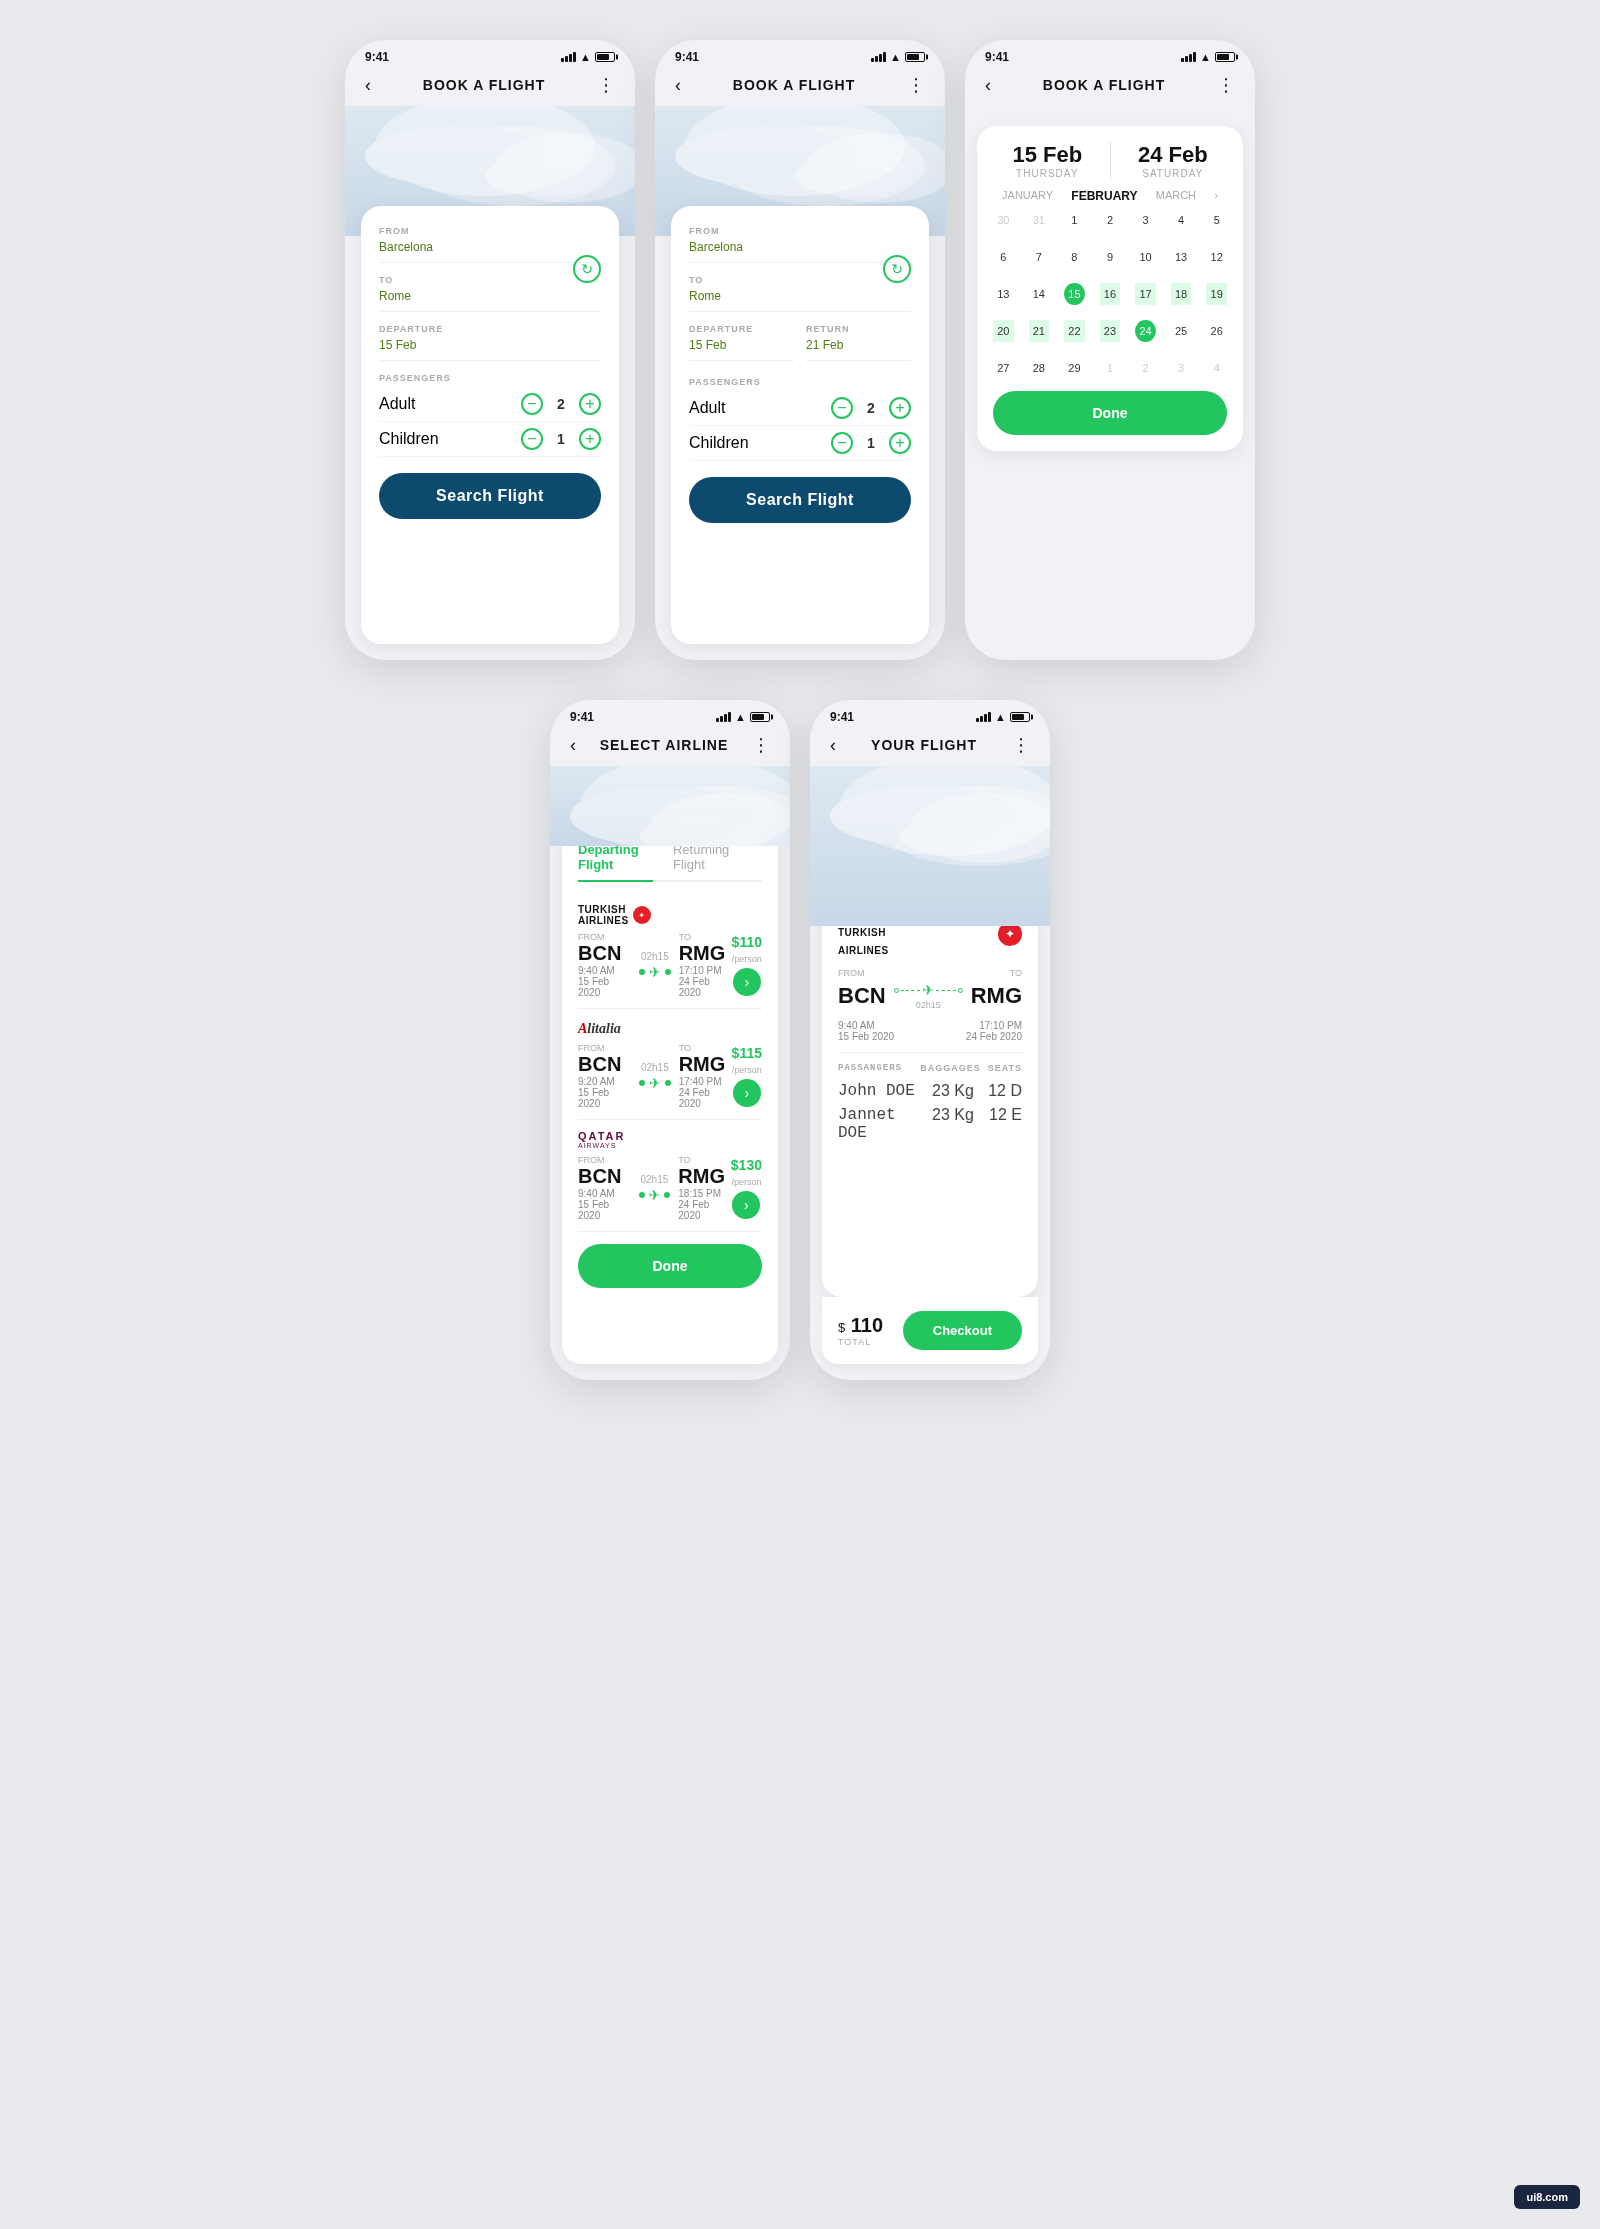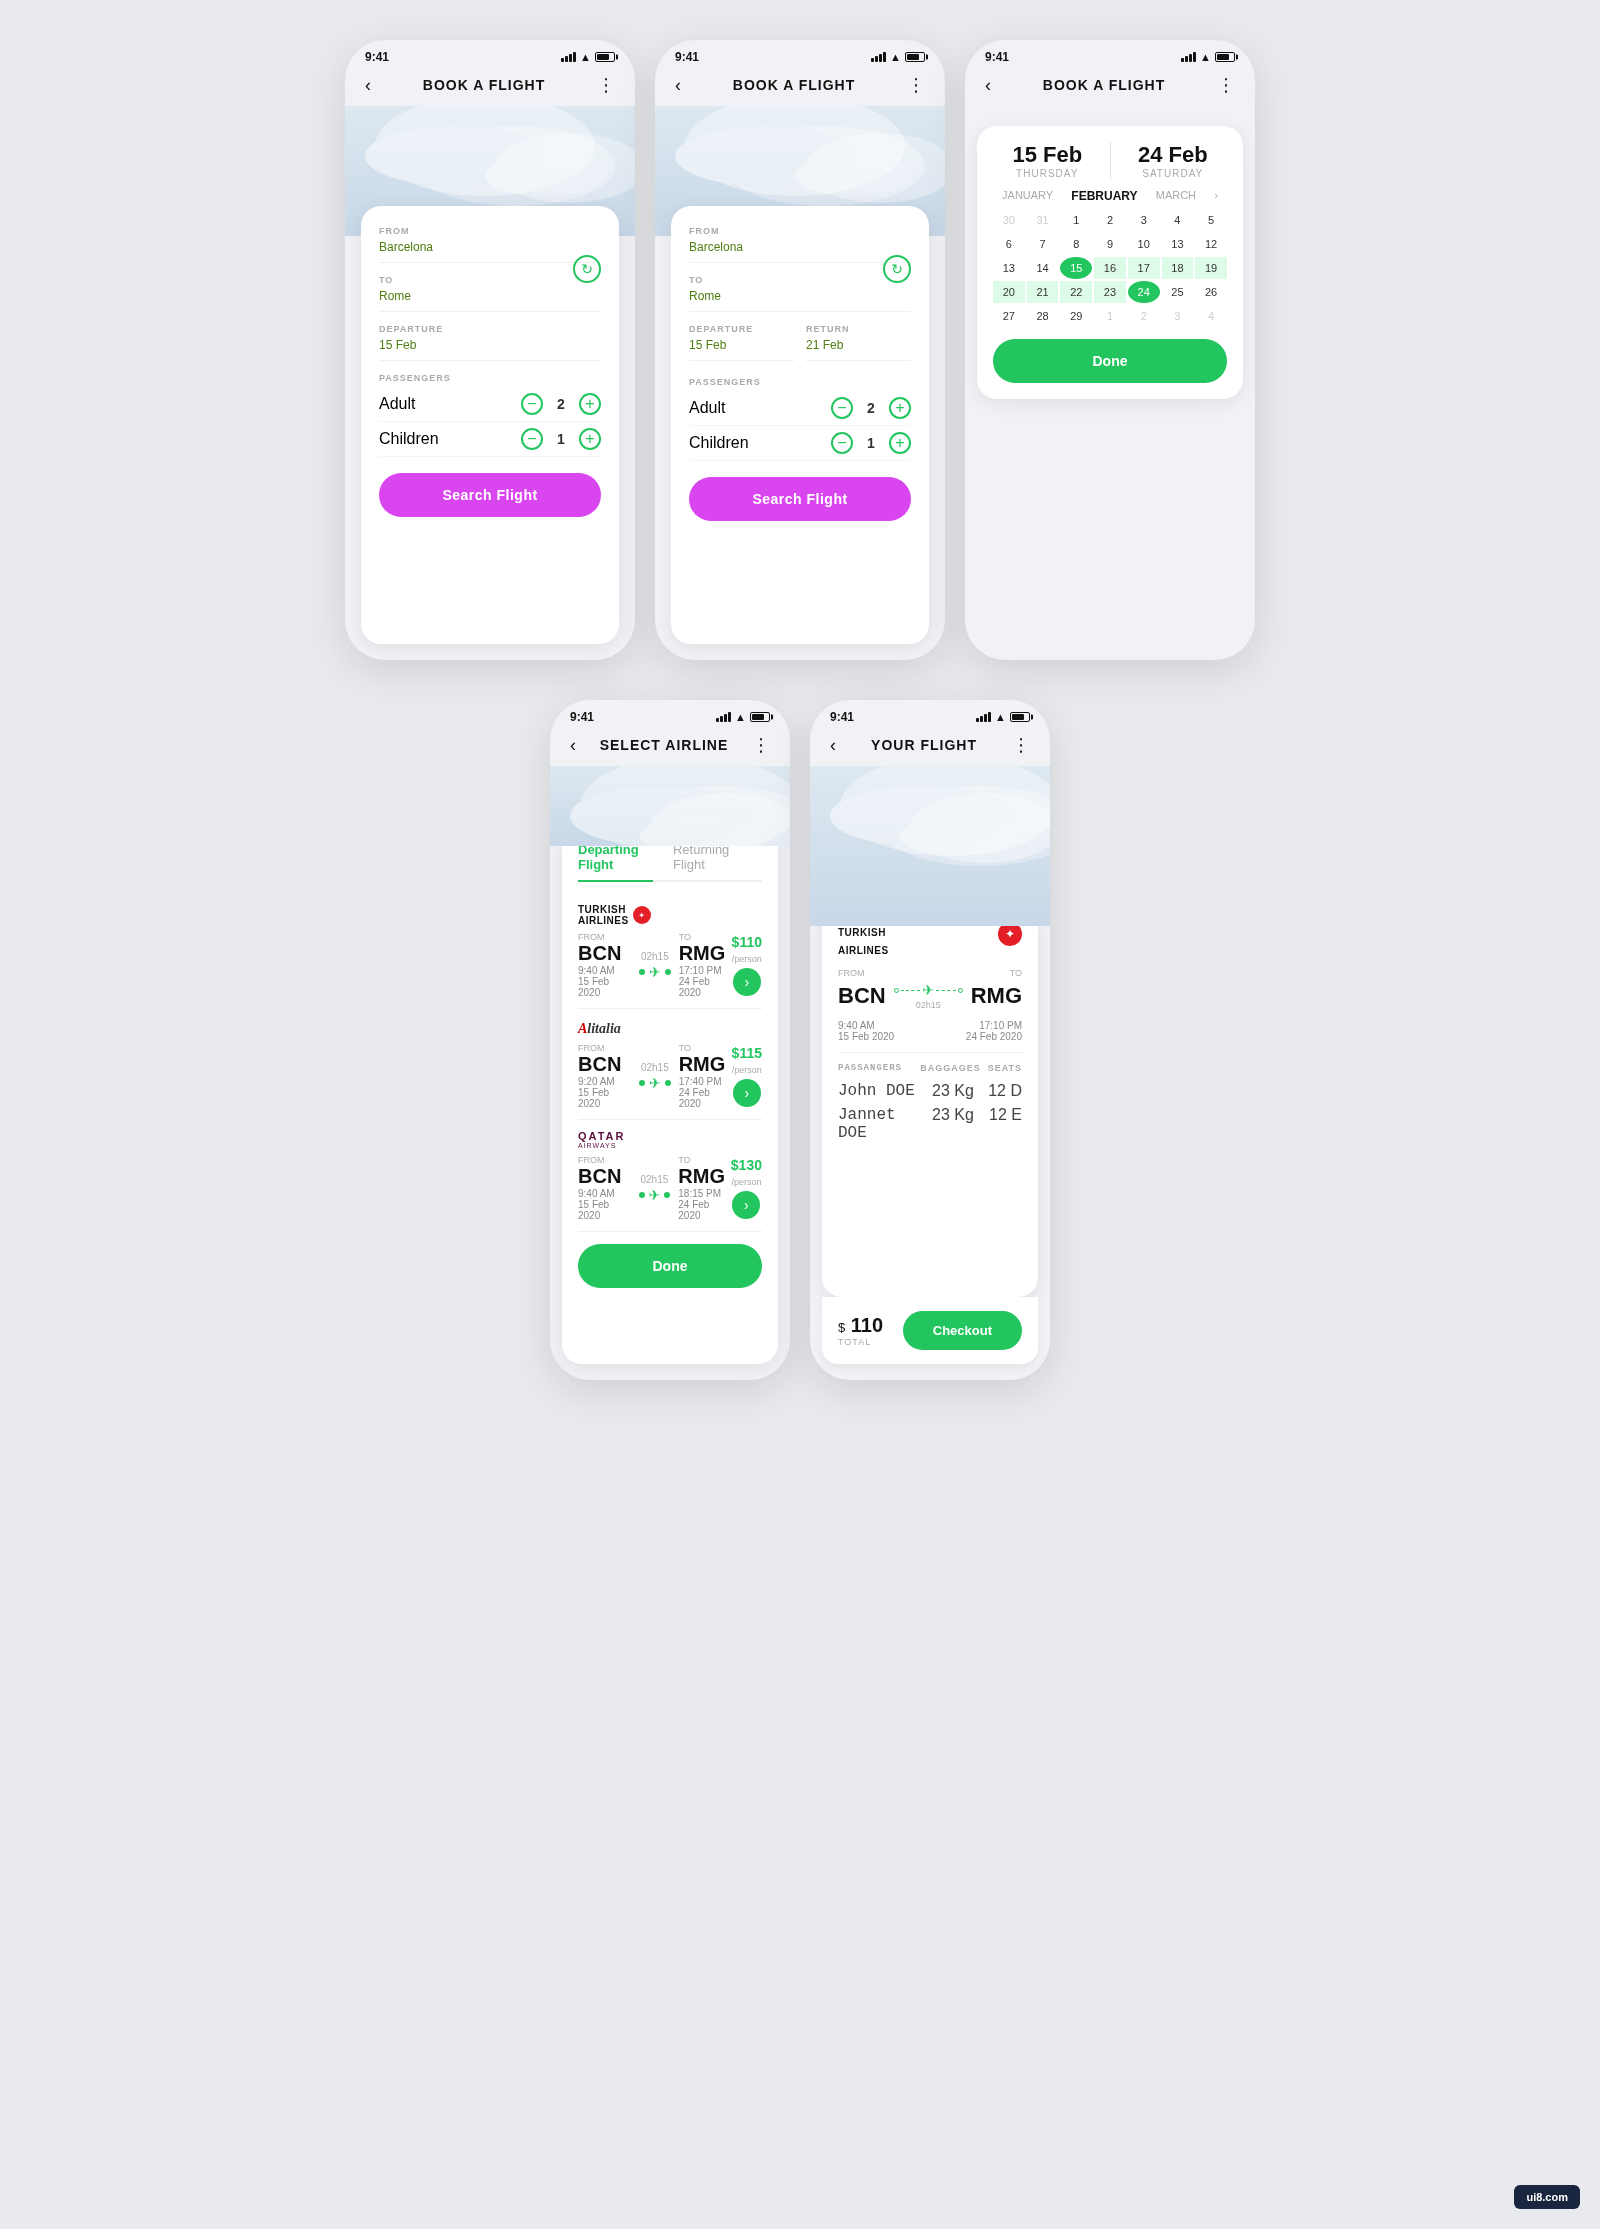--- a/index.html
+++ b/index.html
@@ -203,25 +203,25 @@
       font-size: 14px;
       font-weight: 600;
       color: #333;
       min-width: 16px;
       text-align: center;
     }
 
     .search-btn {
       width: 100%;
       padding: 14px;
-      background: #d946ef;
+      background: #0c4a6e;
       color: #fff;
       border: none;
       border-radius: 30px;
-      font-size: 14px;
+      font-size: 16px;
       font-weight: 700;
       letter-spacing: 0.5px;
       cursor: pointer;
       margin-top: 16px;
     }
 
     
     .calendar-card {
       background: #fff;
       border-radius: 20px;
@@ -271,21 +271,21 @@
 
     .cal-months .active-month {
       color: #111;
       font-weight: 700;
       font-size: 12px;
     }
 
     .cal-grid {
       display: grid;
       grid-template-columns: repeat(7, 1fr);
-      gap: 2px;
+      gap: 15px;
     }
 
     .cal-day {
       text-align: center;
       padding: 5px 2px;
       font-size: 11px;
       color: #333;
       border-radius: 50%;
       cursor: pointer;
       position: relative;

